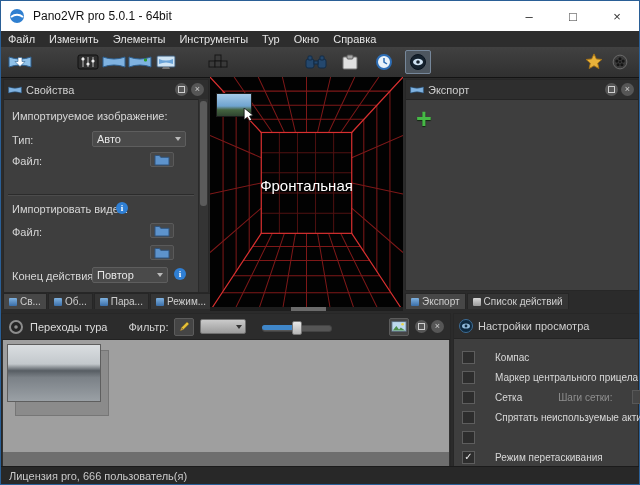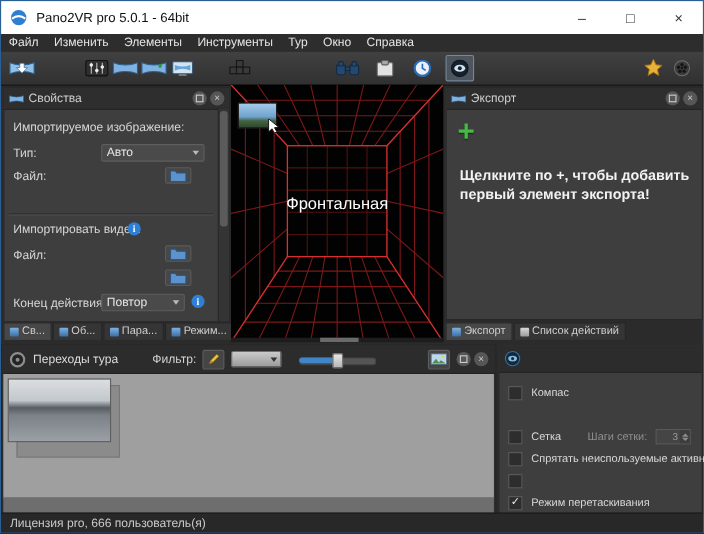--- a/index.html
+++ b/index.html
@@ -70,21 +70,21 @@
          background:linear-gradient(#dadee1 0%,#c3c8cc 34%,#575d63 46%,#7b8187 58%,#9aa0a5 100%);}
   .smallbtn{width:20px;height:18px;background:#454545;border:1px solid #5c5c5c;border-radius:2px;display:flex;align-items:center;justify-content:center;box-sizing:border-box;}
   .lightdd{width:46px;height:15px;background:linear-gradient(#cacaca,#9c9c9c);border:1px solid #6f6f6f;border-radius:2px;display:flex;align-items:center;justify-content:flex-end;padding:0 3px;box-sizing:border-box;}
   .lightdd .arr{width:0;height:0;border-left:3px solid transparent;border-right:3px solid transparent;border-top:4px solid #333;}
   .slider{position:relative;width:70px;height:12px;}
   .sl-track{position:absolute;left:0;right:0;top:4px;height:5px;background:#555;border-radius:3px;border:1px solid #444;}
   .sl-fill{position:absolute;left:0;width:45%;top:4px;height:5px;background:#3f86c9;border-radius:3px;}
   .sl-thumb{position:absolute;left:42%;top:0;width:8px;height:12px;background:linear-gradient(#e8e8e8,#b5b5b5);border:1px solid #777;border-radius:2px;}
 
   
-  .set-row{position:absolute;left:8px;display:flex;align-items:center;gap:8px;height:14px;white-space:nowrap;}
+  .set-row{position:absolute;left:8px;display:flex;align-items:center;gap:20px;height:14px;white-space:nowrap;}
   .cb{width:11px;height:11px;background:#2d2d2d;border:1px solid #5d5d5d;font-size:10px;color:#eaeaea;display:flex;align-items:center;justify-content:center;line-height:1;flex:0 0 auto;}
   .cb-label{color:#d8d8d8;font-size:10px;}
   .spin{display:flex;width:32px;height:14px;background:#454545;border:1px solid #585858;box-sizing:border-box;}
   .spin .val{flex:1;text-align:right;padding-right:2px;color:#9a9a9a;font-size:9px;line-height:12px;}
   .spin .arrs{width:9px;display:flex;flex-direction:column;align-items:center;justify-content:center;gap:1px;background:#3d3d3d;}
   .tri-up{width:0;height:0;border-left:3px solid transparent;border-right:3px solid transparent;border-bottom:3px solid #8d8d8d;}
   .tri-dn{width:0;height:0;border-left:3px solid transparent;border-right:3px solid transparent;border-top:3px solid #8d8d8d;}
 
   .statusbar{position:absolute;left:0;right:0;bottom:0;height:17px;background:#282828;border-top:1px solid #1b1b1b;display:flex;align-items:center;padding-left:8px;color:#c9c9c9;}
 </style>
@@ -324,42 +324,41 @@
       </svg>
       <span class="ptitle">Экспорт</span>
       <div class="pbtns">
         <div class="pcircle">
             <span class="sq"></span>
           </div>
         <div class="pcircle">×</div>
       </div>
     </div>
     <div class="plus">+</div>
-    <div class="hint">Щелкните по +, чтобы добавить первый элемент экспорта!</div>
   </div>
 
   <div class="tabsrow" style="left:404px;top:292px">
     <div class="tab active">
         <span class="tabicon"></span>
         <span>Экспорт</span>
       </div>
     <div class="tab">
         <span class="tabicon list"></span>
         <span>Список действий</span>
       </div>
   </div>
 
   <div class="panel" style="left:0;top:312px;width:450px;height:156px;background:#303030">
     <div class="tourhead">
       <svg width="16" height="16" viewBox="0 0 16 16">
         <circle cx="8" cy="8" r="6" fill="#242424" stroke="#8d8d8d" stroke-width="2"></circle>
         <circle cx="8" cy="8" r="1.8" fill="#8d8d8d"></circle>
       </svg>
       <span>Переходы тура</span>
-      <span style="margin-left:25px;color:#d2d2d2">Фильтр:</span>
+      <span style="margin-left:15px;color:#d2d2d2">Фильтр:</span>
       <div class="smallbtn">
         <svg width="14" height="14" viewBox="0 0 16 16">
           <g transform="rotate(45 8 8)">
             <rect x="6.5" y="1.5" width="3" height="9" fill="#e8c23a" stroke="#8a6d12" stroke-width="0.6"></rect>
             <path d="M6.5 10.5 l1.5 3.5 1.5 -3.5 z" fill="#caa36a" stroke="#8a6d12" stroke-width="0.5"></path>
           </g>
         </svg>
       </div>
       <div class="lightdd">
           <span class="arr"></span>
@@ -391,25 +390,30 @@
     <div class="tourstrip"></div>
   </div>
 
   <div class="panel" style="left:452px;top:312px;width:186px;height:156px">
     <div class="phead" style="height:24px;background:#2c2c2c">
       <svg width="16" height="16" viewBox="0 0 16 16">
         <circle cx="8" cy="8" r="6.5" fill="#0e2a40" stroke="#3e6d96"></circle>
         <ellipse cx="8" cy="8" rx="4" ry="2.6" fill="#8fb8d8"></ellipse>
         <circle cx="8" cy="8" r="1.4" fill="#0e2a40"></circle>
       </svg>
+      <span class="ptitle">Настройки просмотра</span>
     </div>
 
     <div class="set-row" style="top:36px">
       <span class="cb"></span>
       <span class="cb-label">Компас</span>
+    </div>
+    <div class="set-row" style="top:56px">
+      <span class="cb"></span>
+      <span class="cb-label">Маркер центрального прицела</span>
     </div>
     <div class="set-row" style="top:76px">
       <span class="cb"></span>
       <span class="cb-label">Сетка</span>
       <span class="cb-label" style="margin-left:16px;color:#8f8f8f">Шаги сетки:</span>
       <div class="spin">
         <span class="val">3</span>
         <span class="arrs">
             <span class="tri-up"></span>
             <span class="tri-dn"></span>

